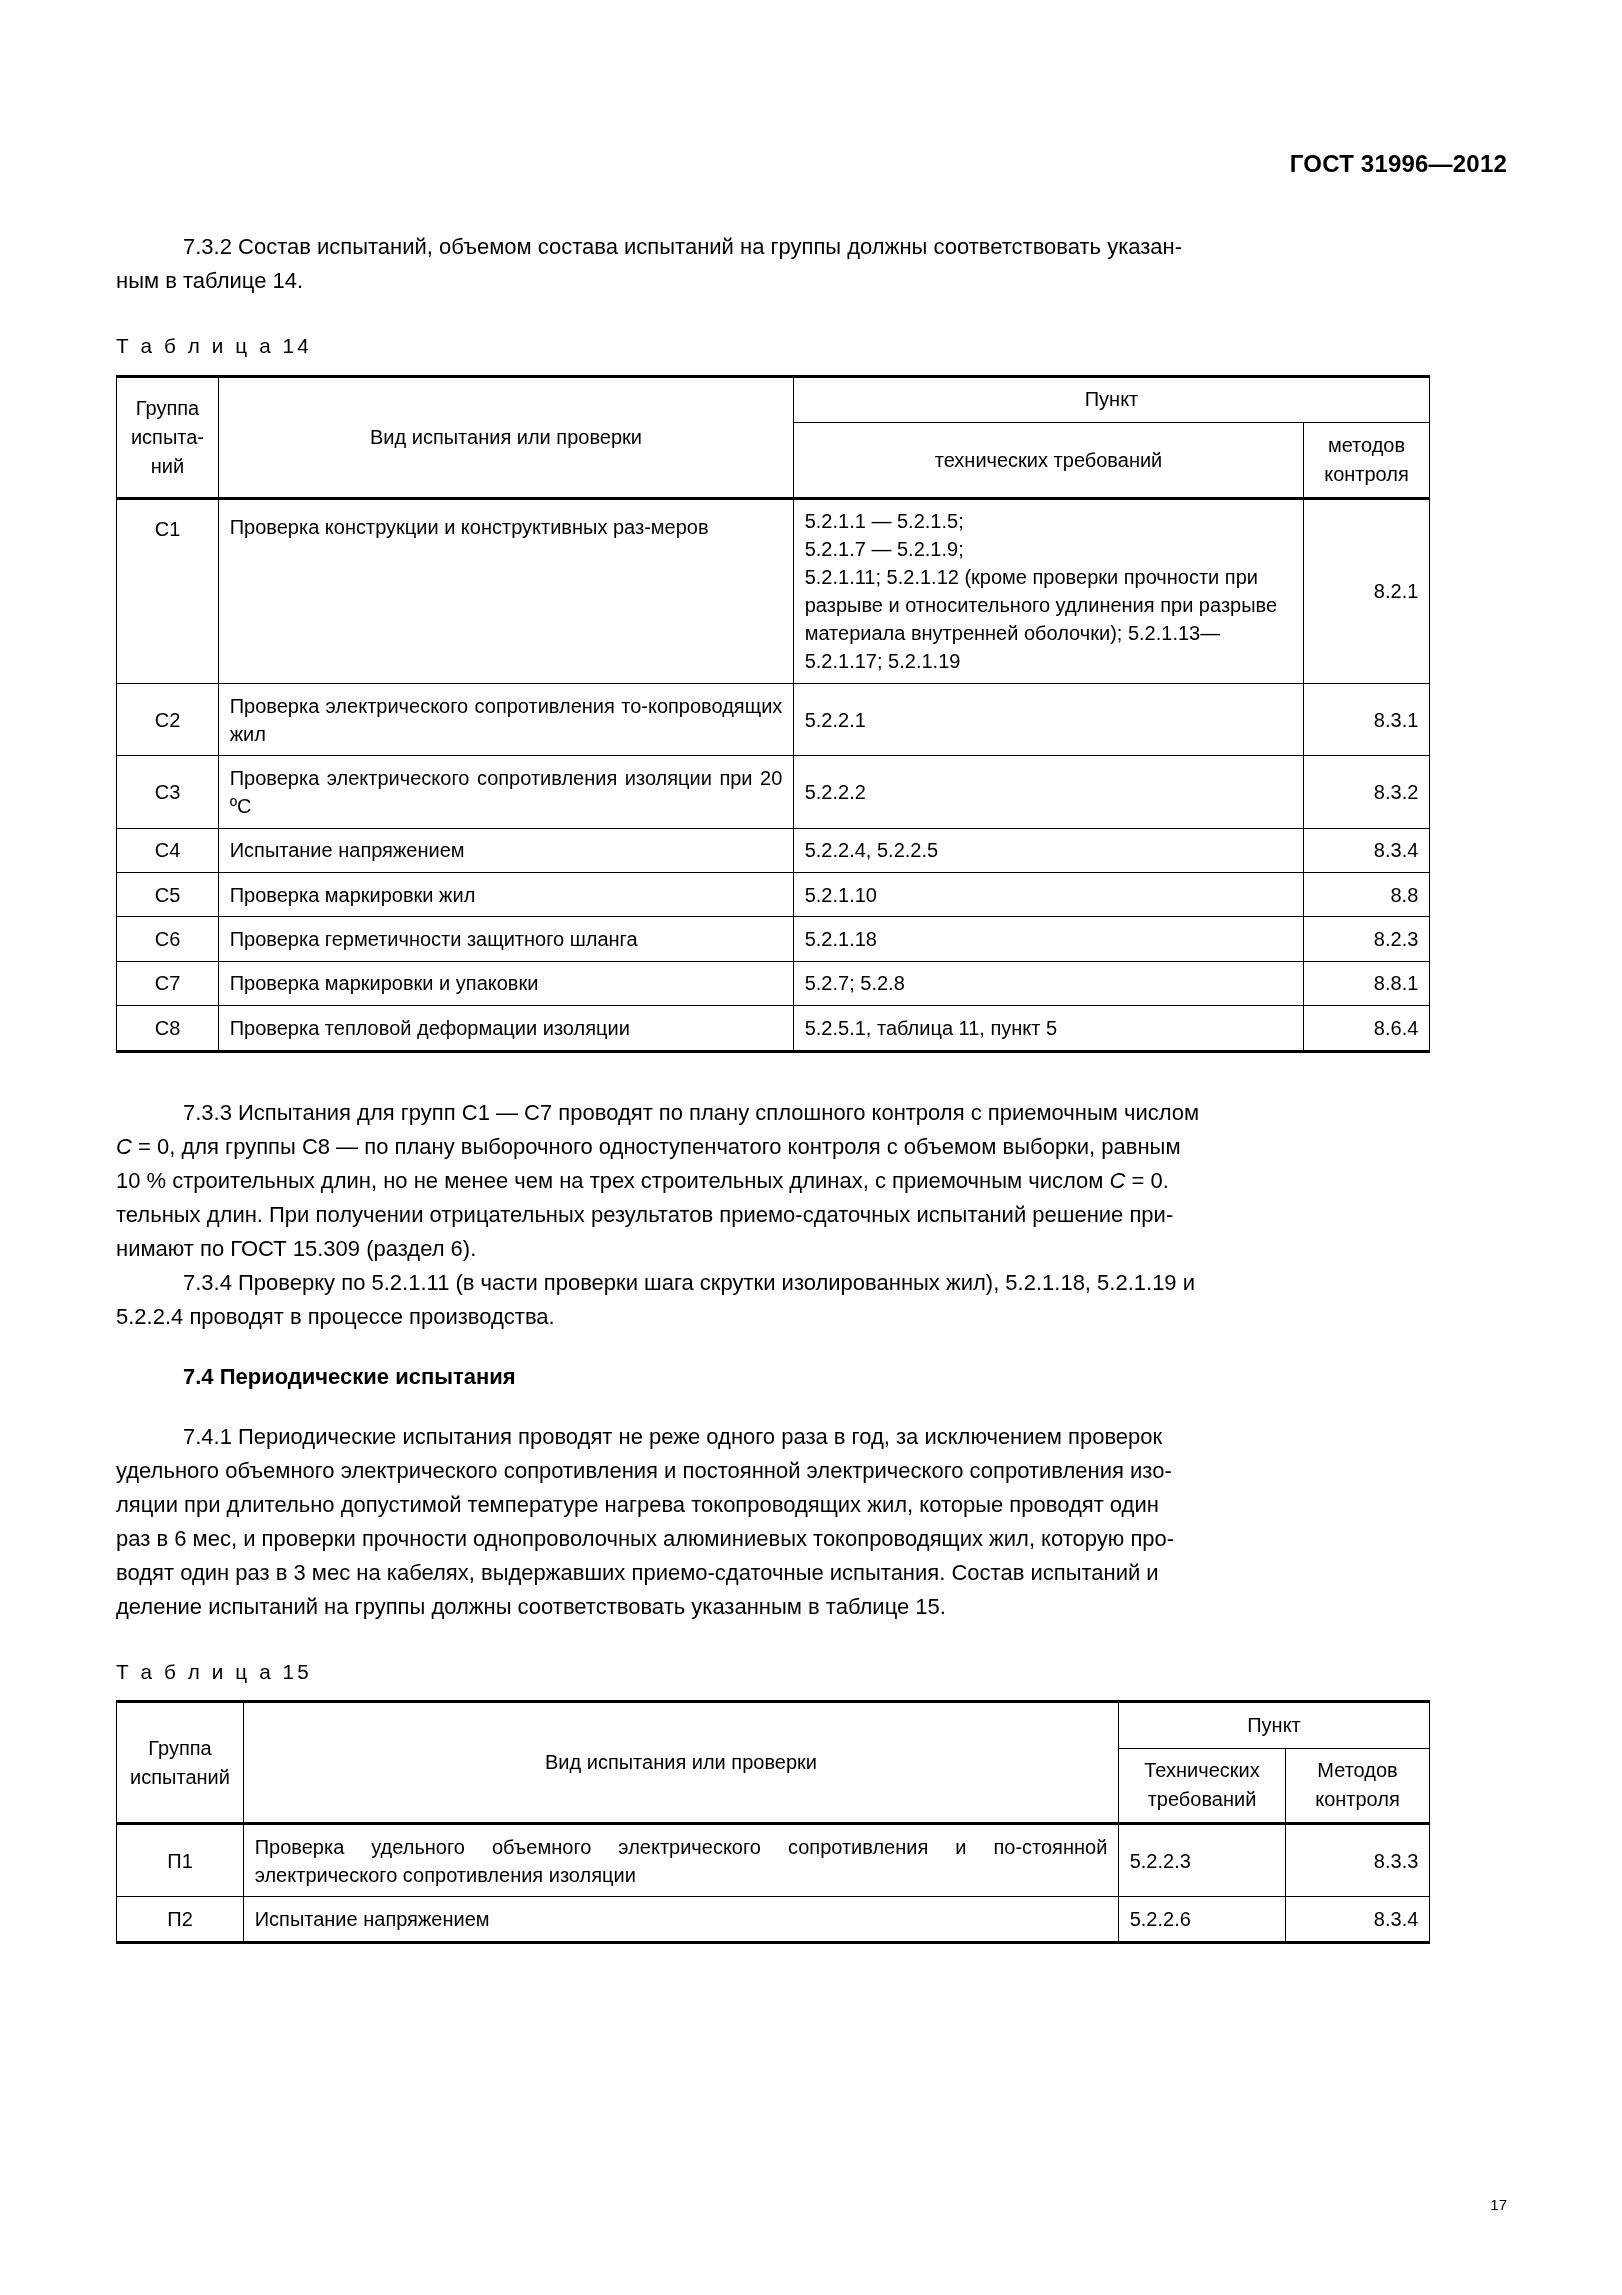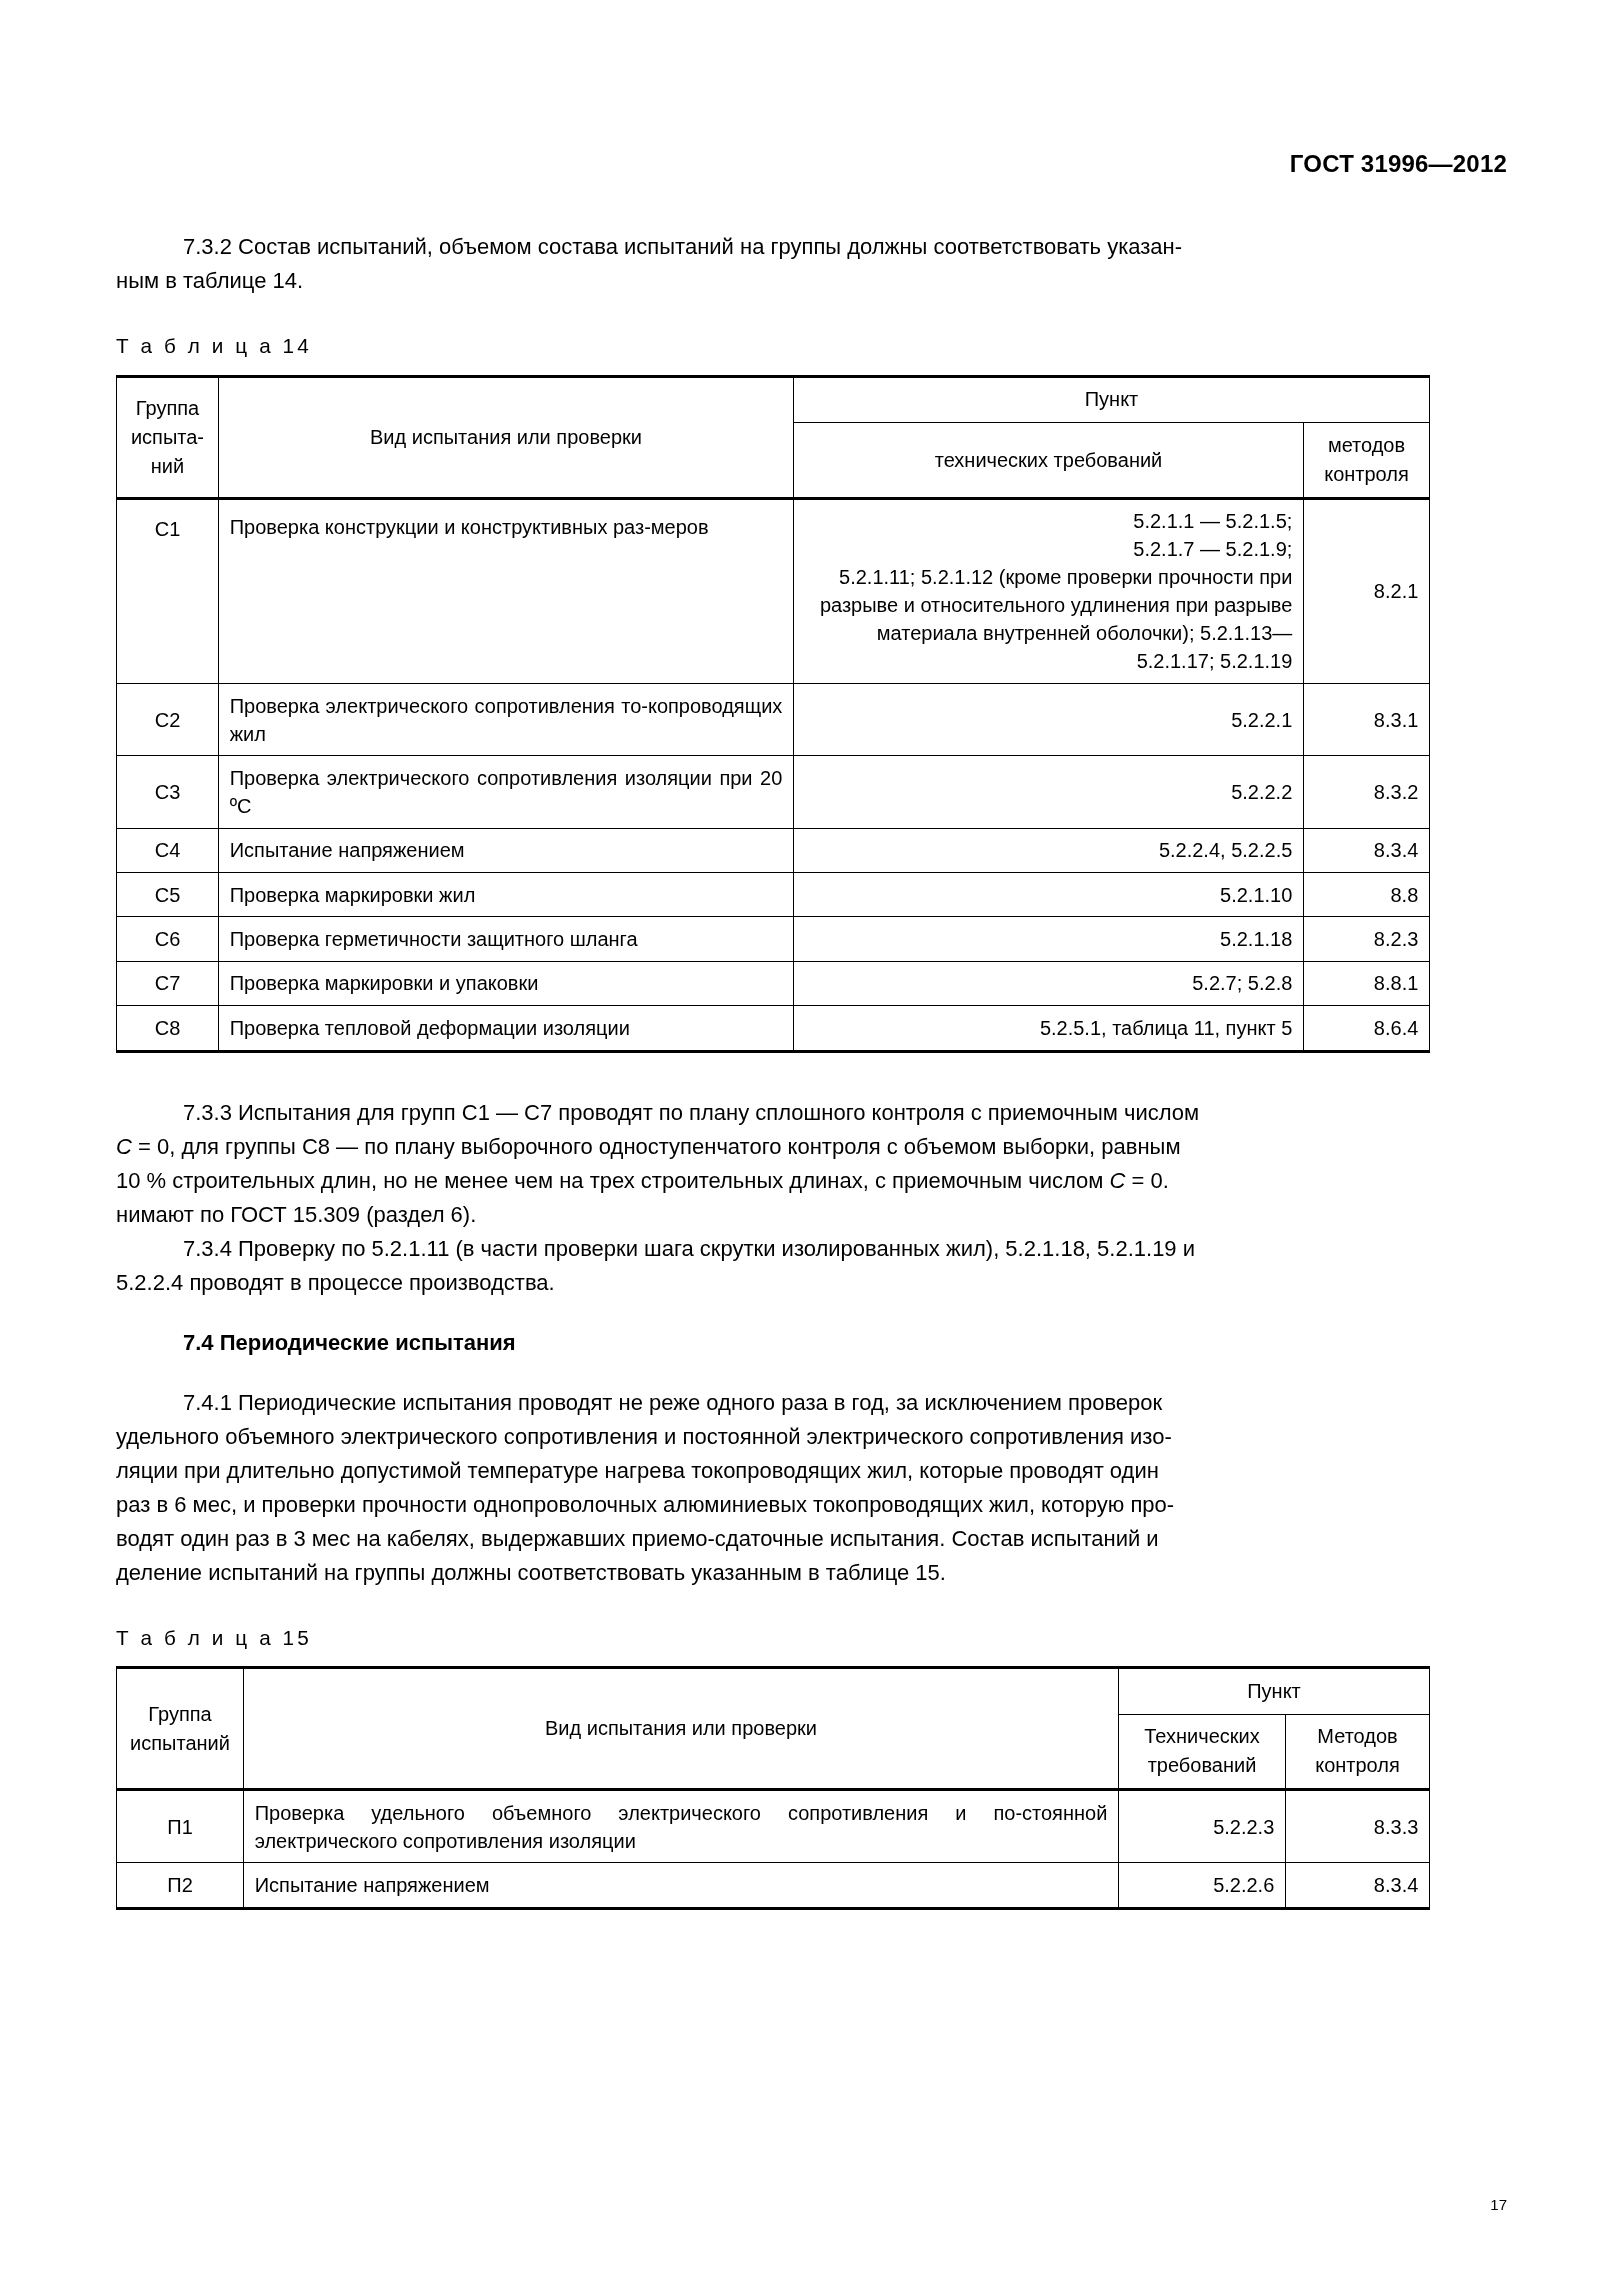--- a/index.html
+++ b/index.html
@@ -92,21 +92,21 @@
   table.gost thead tr:last-child th,
   table.gost thead td.thick-bottom {
     border-bottom: 3.1px solid #000000;
   }
   table.gost { border: 1.5px solid #000; }
   .outer-top { border-top: 3.1px solid #000000 !important; }
   .outer-bottom { border-bottom: 3.1px solid #000000 !important; }
 
   td.c-group  { text-align: center; }
   td.c-kind   { text-align: justify; text-justify: inter-word; padding-left: 31px; padding-right: 23px; }
-  td.c-req    { text-align: right; }
+  td.c-req    { text-align: left; }
   td.c-meth   { text-align: right; }
 
   
   .t14 col.g  { width: 102px; }
   .t14 col.k  { width: 575px; }
   .t14 col.r  { width: 510px; }
   .t14 col.m  { width: 126px; }
 
   
   .t15 col.g  { width: 127px; }
@@ -214,20 +214,21 @@
           <td class="c-meth outer-bottom">8.6.4</td>
         </tr>
       </tbody>
     </table>
 
     <div class="gap-56"></div>
 
     <p class="body indent"><span>7.3.3 Испытания для групп С1 — С7 проводят по плану сплошного контроля с приемочным числом</span></p>
     <p class="body"><span class="i">C</span><span> = 0, для группы С8 — по плану выборочного одноступенчатого контроля с объемом выборки, равным</span></p>
     <p class="body"><span>10 % строительных длин, но не менее чем на трех строительных длинах, с приемочным числом </span><span class="i">C</span><span> = 0.</span></p>
+    <p class="body"><span>тельных длин. При получении отрицательных результатов приемо-сдаточных испытаний решение при-</span></p>
     <p class="body"><span>нимают по ГОСТ 15.309 (раздел 6).</span></p>
 
     <p class="body indent"><span>7.3.4 Проверку по 5.2.1.11 (в части проверки шага скрутки изолированных жил), 5.2.1.18, 5.2.1.19 и</span></p>
     <p class="body"><span>5.2.2.4 проводят в процессе производства.</span></p>
 
     <div class="gap-34"></div>
 
     <h4 class="section">7.4 Периодические испытания</h4>
 
     <div class="gap-34"></div>

